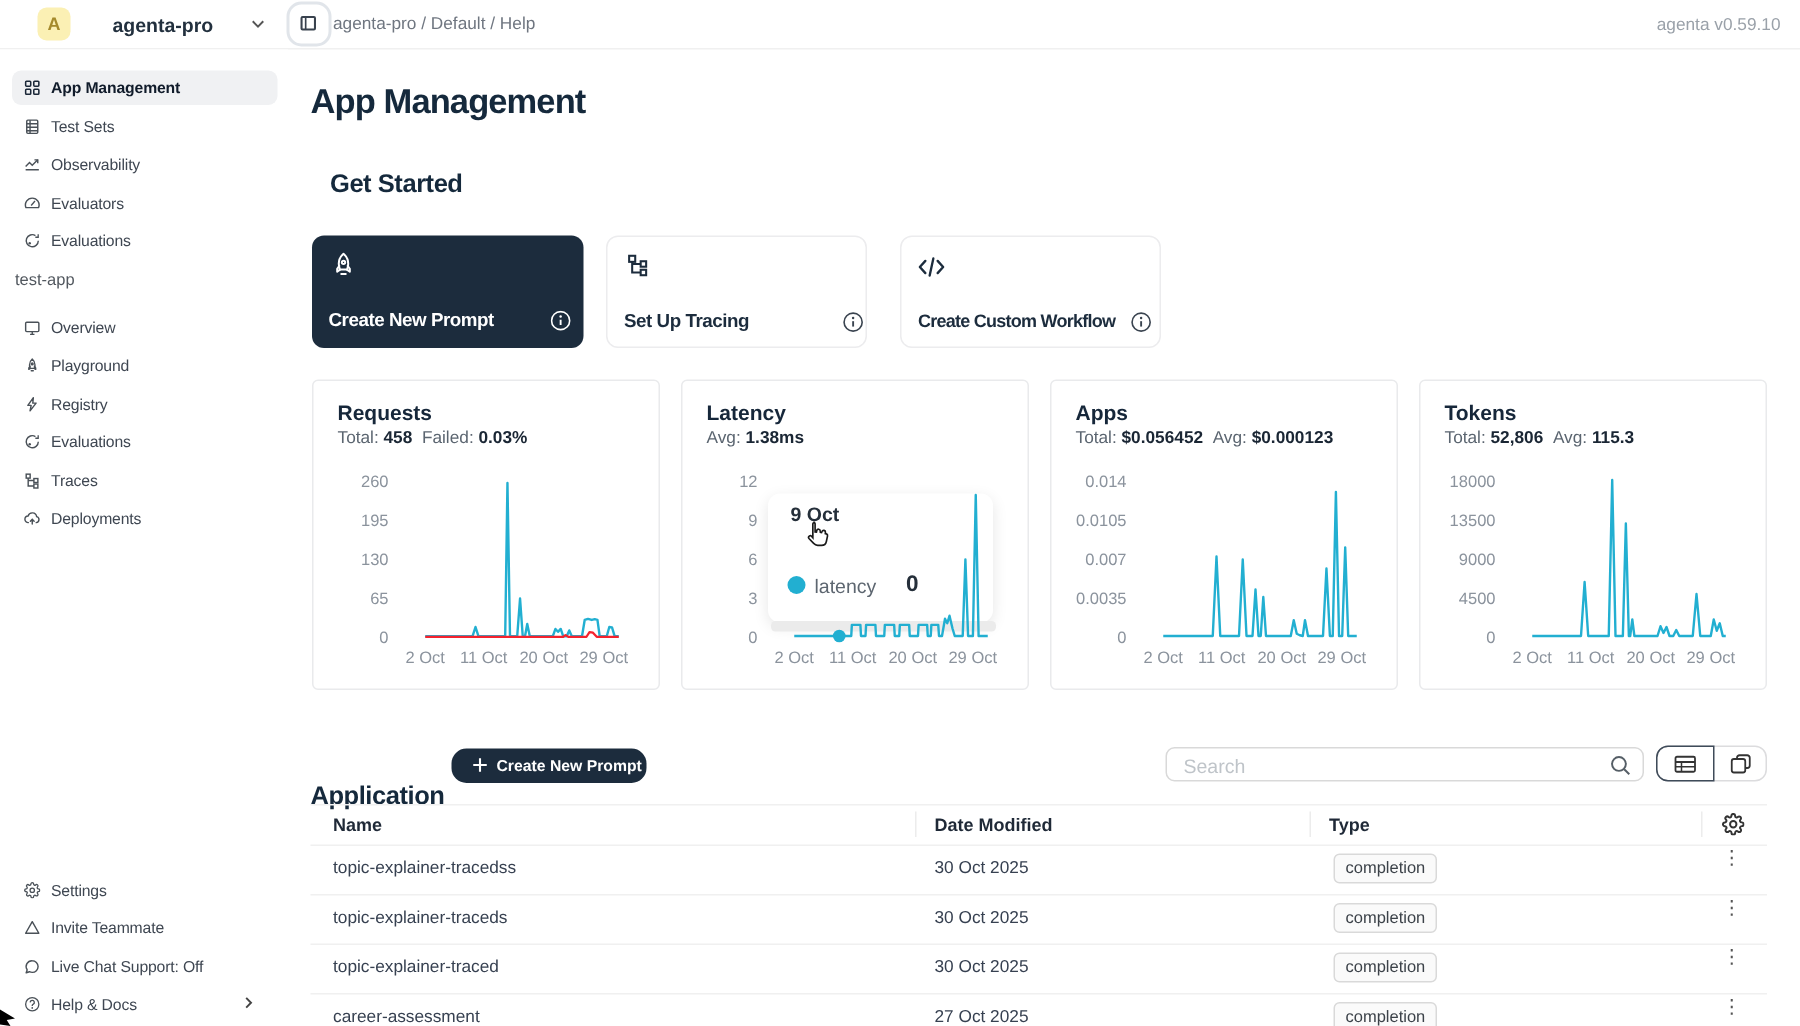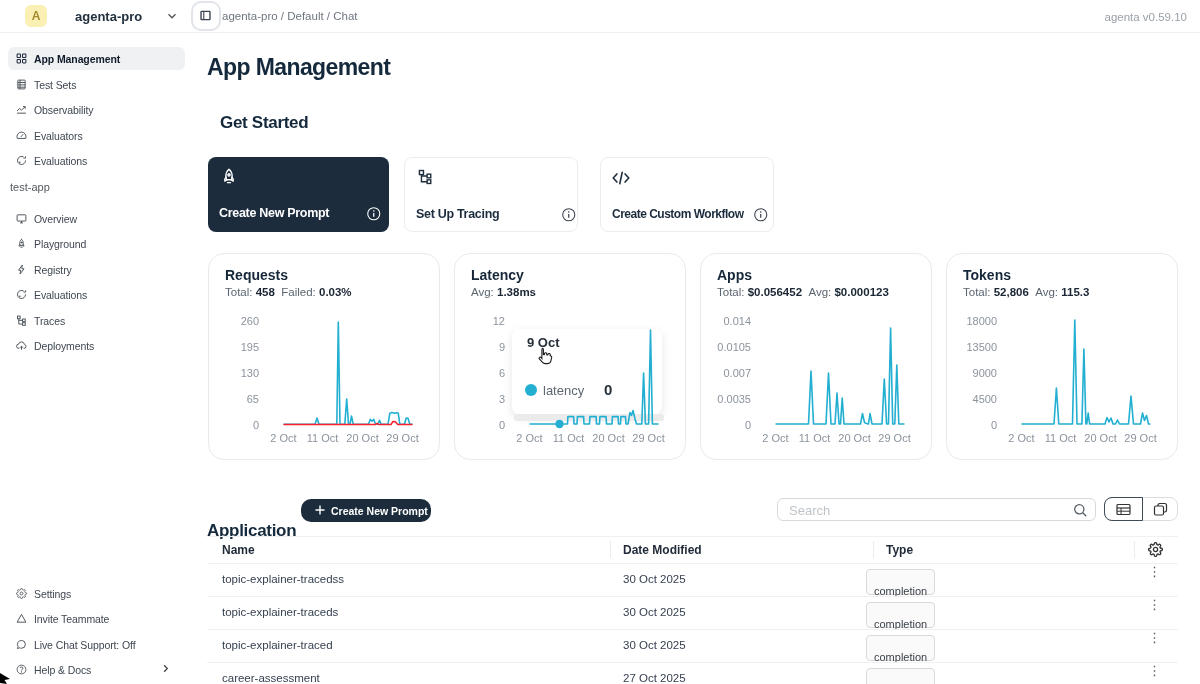--- a/index.html
+++ b/index.html
@@ -32,21 +32,21 @@
   .gs { position:absolute; top:157px; height:75px; border-radius:8px; }
   .gs .ttl { position:absolute; left:11px; top:49px; font-size:12.5px; font-weight:bold; white-space:nowrap; letter-spacing:-.3px; }
   .gs .icn { position:absolute; left:12px; top:10px; }
   .gs .inf { position:absolute; top:50px; }
   #gs1 { left:208px; width:181px; background:#1c2c3d; color:#fff; }
   #gs2, #gs3 { background:#fff; border:1px solid #ececee; color:#1c2c3d; }
   #gs2 { left:404px; width:174px; }
   #gs3 { left:600px; width:174px; }
   
   .mc { position:absolute; top:253px; width:232px; height:207px; background:#fff;
-    border:1px solid #e9eaec; border-radius:16px; }
+    border:1px solid #e9eaec; border-radius:4px; }
   .mc .t { position:absolute; left:16px; top:13px; font-size:14px; font-weight:bold; color:#16273a; }
   .mc .s { position:absolute; left:16px; top:32px; font-size:11.5px; color:#5b6570; }
   .mc .s b { color:#1a2634; }
   .mc svg.chart { position:absolute; left:0; top:0; }
   
   #appbtn { position:absolute; left:301px; top:499px; width:130px; height:23px; border-radius:10px;
     background:#1c2c3d; color:#fff; font-size:10.5px; font-weight:bold; white-space:nowrap; }
   #appbtn span { position:absolute; left:30px; top:5.5px; }
   #appbtn svg { position:absolute; left:13px; top:5px; }
   #search { position:absolute; left:777px; top:498px; width:319px; height:23px; border:1px solid #d9d9d9;
@@ -58,40 +58,40 @@
   #seg1 { position:absolute; left:-1px; top:-1px; width:39px; height:24px; border:1.5px solid #3f4b59; border-radius:8px 0 0 8px; }
   #segs svg { position:absolute; top:4px; }
   
   #tbl { position:absolute; left:207px; top:536px; width:971px; }
   .th { position:absolute; top:0; height:27px; font-size:12px; font-weight:bold; color:#1f2937; }
   .hline { position:absolute; left:0; width:971px; height:1px; background:#f0f0f0; }
   .vsep { position:absolute; top:5px; width:1px; height:17px; background:#ececec; }
   .row { position:absolute; left:0; width:971px; height:33px; font-size:11.5px; color:#374151; }
   .row .nm { position:absolute; left:15px; top:10px; }
   .row .dt { position:absolute; left:416px; top:10px; }
-  .tag { position:absolute; left:659px; top:6px; height:20px; padding:12px 7px; border:1px solid #d9d9d9;
+  .tag { position:absolute; left:682px; top:6px; height:20px; padding:0 7px; border:1px solid #d9d9d9;
     border-radius:4px; background:#fafafa; font-size:11px; color:#3c4249; line-height:18px; }
   .dots { position:absolute; left:941px; top:5px; color:#555; font-size:13px; letter-spacing:0; line-height:8px; text-align:center; width:10px;}
 </style>
 </head>
 <body>
 
 <div id="topbar">
   <div id="avatar">A</div>
   <div id="orgname">agenta-pro</div>
   <svg id="chev" viewBox="0 0 12 12">
       <path d="M2.5 4.2 L6 7.8 L9.5 4.2" fill="none" stroke="#555" stroke-width="1.3"></path>
     </svg>
   <div id="collbtn">
     <svg width="11" height="11" viewBox="0 0 16 16">
         <rect x="1.5" y="2" width="13" height="12" rx="1" fill="none" stroke="#39424e" stroke-width="2"></rect>
         <line x1="5.5" y1="2" x2="5.5" y2="14" stroke="#39424e" stroke-width="1.6"></line>
       </svg>
   </div>
-  <div id="crumb">agenta-pro / Default / Chat</div>
+  <div id="crumb">agenta-pro / Default / Help</div>
   <div id="version">agenta v0.59.10</div>
 </div>
 
 <div id="sidebar">
   <div class="si sel" style="top:14px">
       <svg width="15" height="15" viewBox="0 0 15 15" fill="none" stroke="#1b2838" stroke-width="1.4">
         <rect x="1.5" y="1.5" width="4.6" height="4.6" rx="0.8"></rect>
         <rect x="8.9" y="1.5" width="4.6" height="4.6" rx="0.8"></rect>
         <rect x="1.5" y="8.9" width="4.6" height="4.6" rx="0.8"></rect>
         <rect x="8.9" y="8.9" width="4.6" height="4.6" rx="0.8"></rect>

